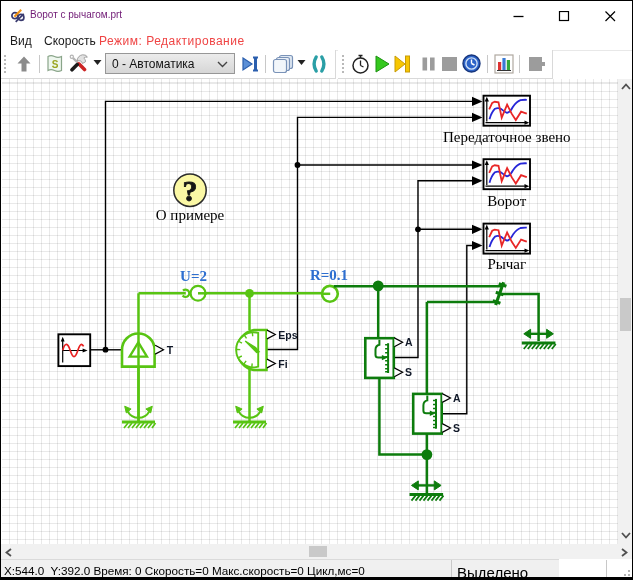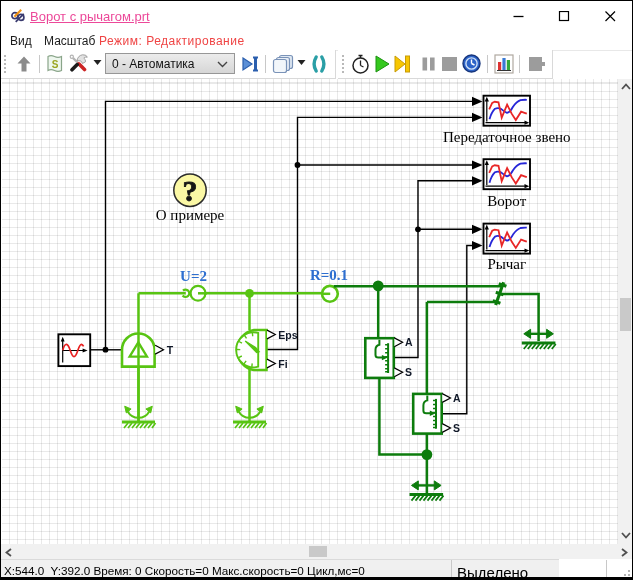--- a/index.html
+++ b/index.html
@@ -3,21 +3,21 @@
 <meta charset="utf-8">
 <style>
   html,body{margin:0;padding:0;}
   #win{position:relative;width:633px;height:580px;background:#fff;overflow:hidden;
        font-family:"Liberation Sans",sans-serif;
        border-left:1px solid #000;border-top:1px solid #000;border-right:1px solid #000;
        box-sizing:border-box;}
   #botborder{position:absolute;left:0;bottom:0;width:633px;height:3px;background:#000;}
   
   #title{position:absolute;left:0;top:0;width:100%;height:30px;background:#fff;}
-  #title .txt{position:absolute;left:29px;top:8px;font-size:13px;color:#ec4899;text-decoration:underline;}
+  #title .txt{position:absolute;left:29px;top:8px;font-size:10px;color:#701a75;}
   
   #menu{position:absolute;left:0;top:30px;width:100%;height:20px;background:#fff;font-size:12px;color:#1a1a1a;}
   #menu span{position:absolute;top:3px;}
   
   #toolbar{position:absolute;left:0;top:49px;width:100%;height:29px;background:#fff;}
   .tbpanel{position:absolute;top:0;height:28px;border-right:1px solid #d9d9d9;border-bottom:1px solid #d9d9d9;background:#fff;}
   .grip{position:absolute;top:5px;width:2px;height:18px;
       background-image:repeating-linear-gradient(to bottom,#b9b9b9 0 2px,transparent 2px 4px);}
   .tsep{position:absolute;top:5px;width:1px;height:18px;background:#c8c8c8;}
   .ticon{position:absolute;top:4px;}
@@ -51,21 +51,21 @@
     <div class="txt">Ворот с рычагом.prt</div>
     <svg style="position:absolute;left:512px;top:10px" width="106" height="12" viewBox="0 0 106 12">
       <path d="M0.5 5.5 H10.5" stroke="#000" stroke-width="1.3" fill="none"></path>
       <rect x="46.5" y="0.5" width="9" height="9" fill="none" stroke="#000" stroke-width="1.2"></rect>
       <path d="M92.5 0.5 L102 10 M102 0.5 L92.5 10" stroke="#000" stroke-width="1.2" fill="none"></path>
     </svg>
   </div>
 
   <div id="menu">
     <span style="left:9px">Вид</span>
-    <span style="left:43px">Масштаб</span>
+    <span style="left:43px">Скорость</span>
     <span style="left:98px;color:#ef4444;letter-spacing:0.5px">Режим:  Редактирование</span>
   </div>
 
   <div id="toolbar">
       <div style="position:absolute;left:0;top:0;width:633px;height:1px;background:#e8e8e8"></div>
     <div class="tbpanel" style="left:0;width:334px"></div>
     <div class="tbpanel" style="left:337px;width:214px"></div>
     <div class="grip" style="left:3px"></div>
     <div class="grip" style="left:341px"></div>
 

